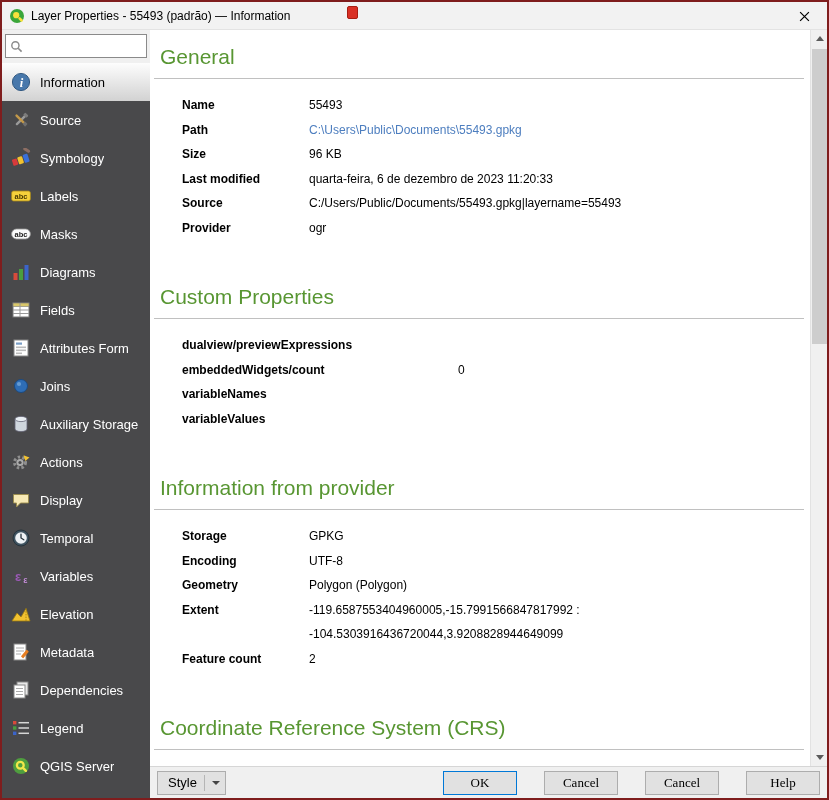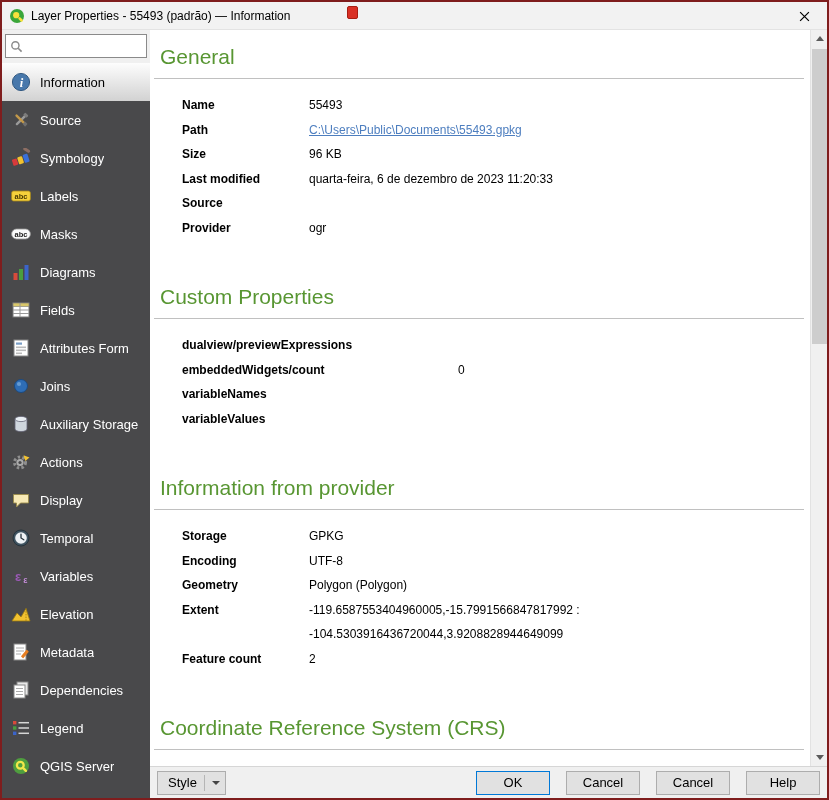--- a/index.html
+++ b/index.html
@@ -44,39 +44,39 @@
   .sec-h{
     margin:44px 0 0 8px;font-size:21px;line-height:26px;font-weight:500;color:#589632;
   }
   .sec-h.first{margin-top:14px;}
   .sec-hr{border:none;border-top:1px solid #c0c0c0;margin:8px 2px 0 2px;}
   .rows{margin-top:14px;}
   .kv{display:grid;grid-template-columns:127px 1fr;padding-left:30px;font-size:12px;line-height:24.5px;}
   .kv.wide{grid-template-columns:247px 1fr;gap:29px;}
   .kv-label{font-weight:700;}
   .kv-value{white-space:pre-line;}
-  a.link{color:#4d7ebf;text-decoration:underline;cursor:pointer;text-align:center;}
+  a.link{color:#4d7ebf;cursor:pointer;text-align:center;}
   
   .vscroll{position:absolute;top:28px;right:0;width:17px;bottom:32px;background:#f0f0f0;border-left:1px solid #e2e2e2;}
   .sb-btn{position:absolute;left:0;width:17px;height:17px;display:flex;align-items:center;justify-content:center;cursor:pointer;}
   .sb-up{top:0;}
   .sb-down{bottom:0;}
   .tri-up{width:0;height:0;border-left:4px solid transparent;border-right:4px solid transparent;border-bottom:5px solid #5a5a5a;}
   .tri-down{width:0;height:0;border-left:4px solid transparent;border-right:4px solid transparent;border-top:5px solid #5a5a5a;}
   .sb-thumb{position:absolute;left:1px;top:19px;width:15px;height:295px;background:#cdcdcd;cursor:pointer;}
   
   .footer{
     position:absolute;left:148px;right:0;bottom:0;height:32px;background:#f0f0f0;
     border-top:1px solid #d6d6d6;display:flex;align-items:center;padding:0 7px;
   }
   .btn{
     height:24px;background:#e1e1e1;border:1px solid #adadad;font-size:13px;
     font-family:inherit;display:flex;align-items:center;justify-content:center;cursor:pointer;
   }
-  .btn.std{width:74px;margin-left:16px;}
+  .btn.std{width:74px;margin-left:27px;font-family:Liberation Serif, serif;}
   .btn.ok{border-color:#0078d7;}
   .style-btn{padding:0 5px 0 10px;gap:7px;}
   .style-div{width:1px;height:16px;background:#b5b5b5;}
   .chev{width:0;height:0;border-left:4px solid transparent;border-right:4px solid transparent;border-top:4px solid #444;}
   .spacer{flex:1;}
 </style>
 </head>
 <body>
 
 <div class="window">
@@ -350,20 +350,21 @@
       <div class="kv">
         <div class="kv-label">Size</div>
         <div class="kv-value">96 KB</div>
       </div>
       <div class="kv">
         <div class="kv-label">Last modified</div>
         <div class="kv-value">quarta-feira, 6 de dezembro de 2023 11:20:33</div>
       </div>
       <div class="kv">
         <div class="kv-label">Source</div>
+        <div class="kv-value">C:/Users/Public/Documents/55493.gpkg|layername=55493</div>
       </div>
       <div class="kv">
         <div class="kv-label">Provider</div>
         <div class="kv-value">ogr</div>
       </div>
     </div>
 
     <div class="sec-h">Custom Properties</div>
     <hr class="sec-hr">
     <div class="rows">

